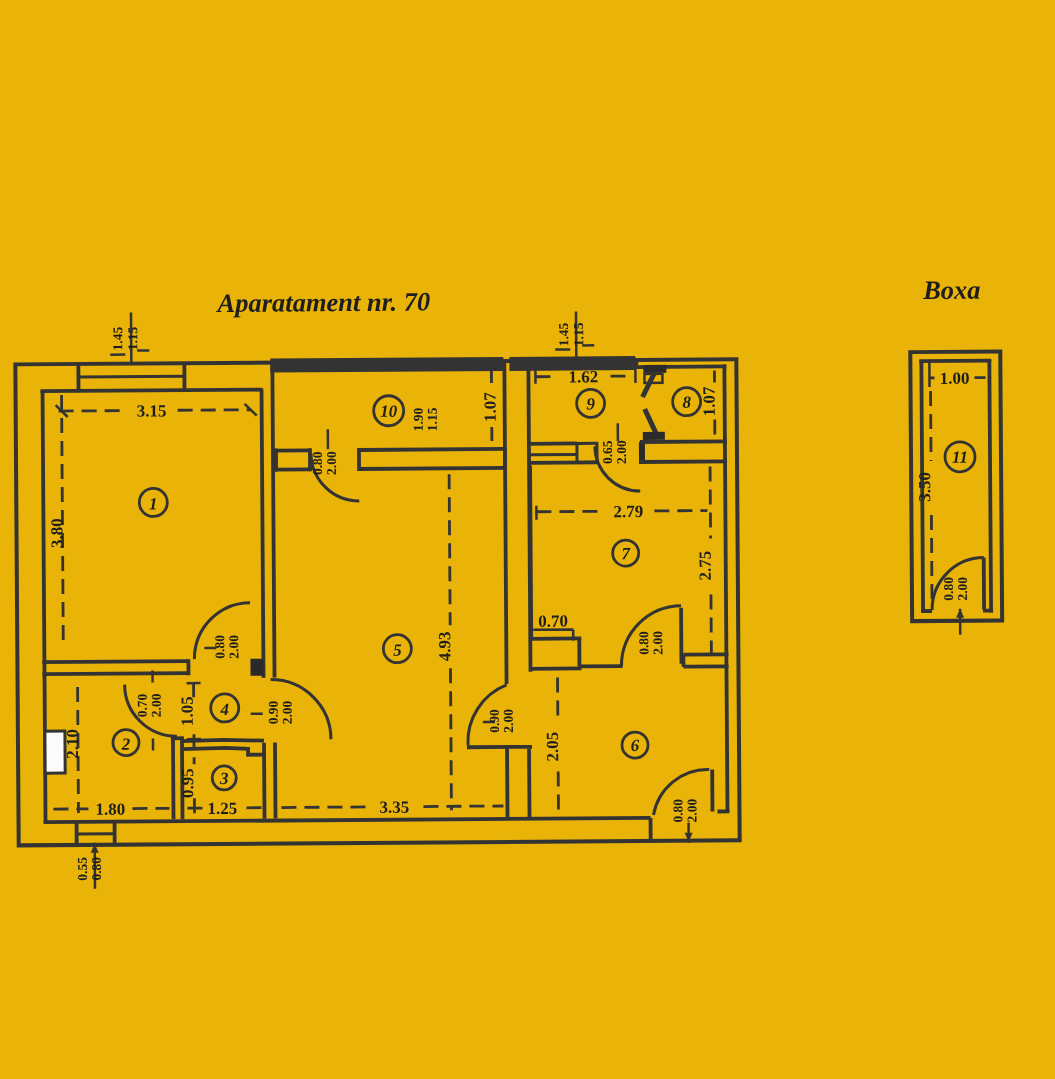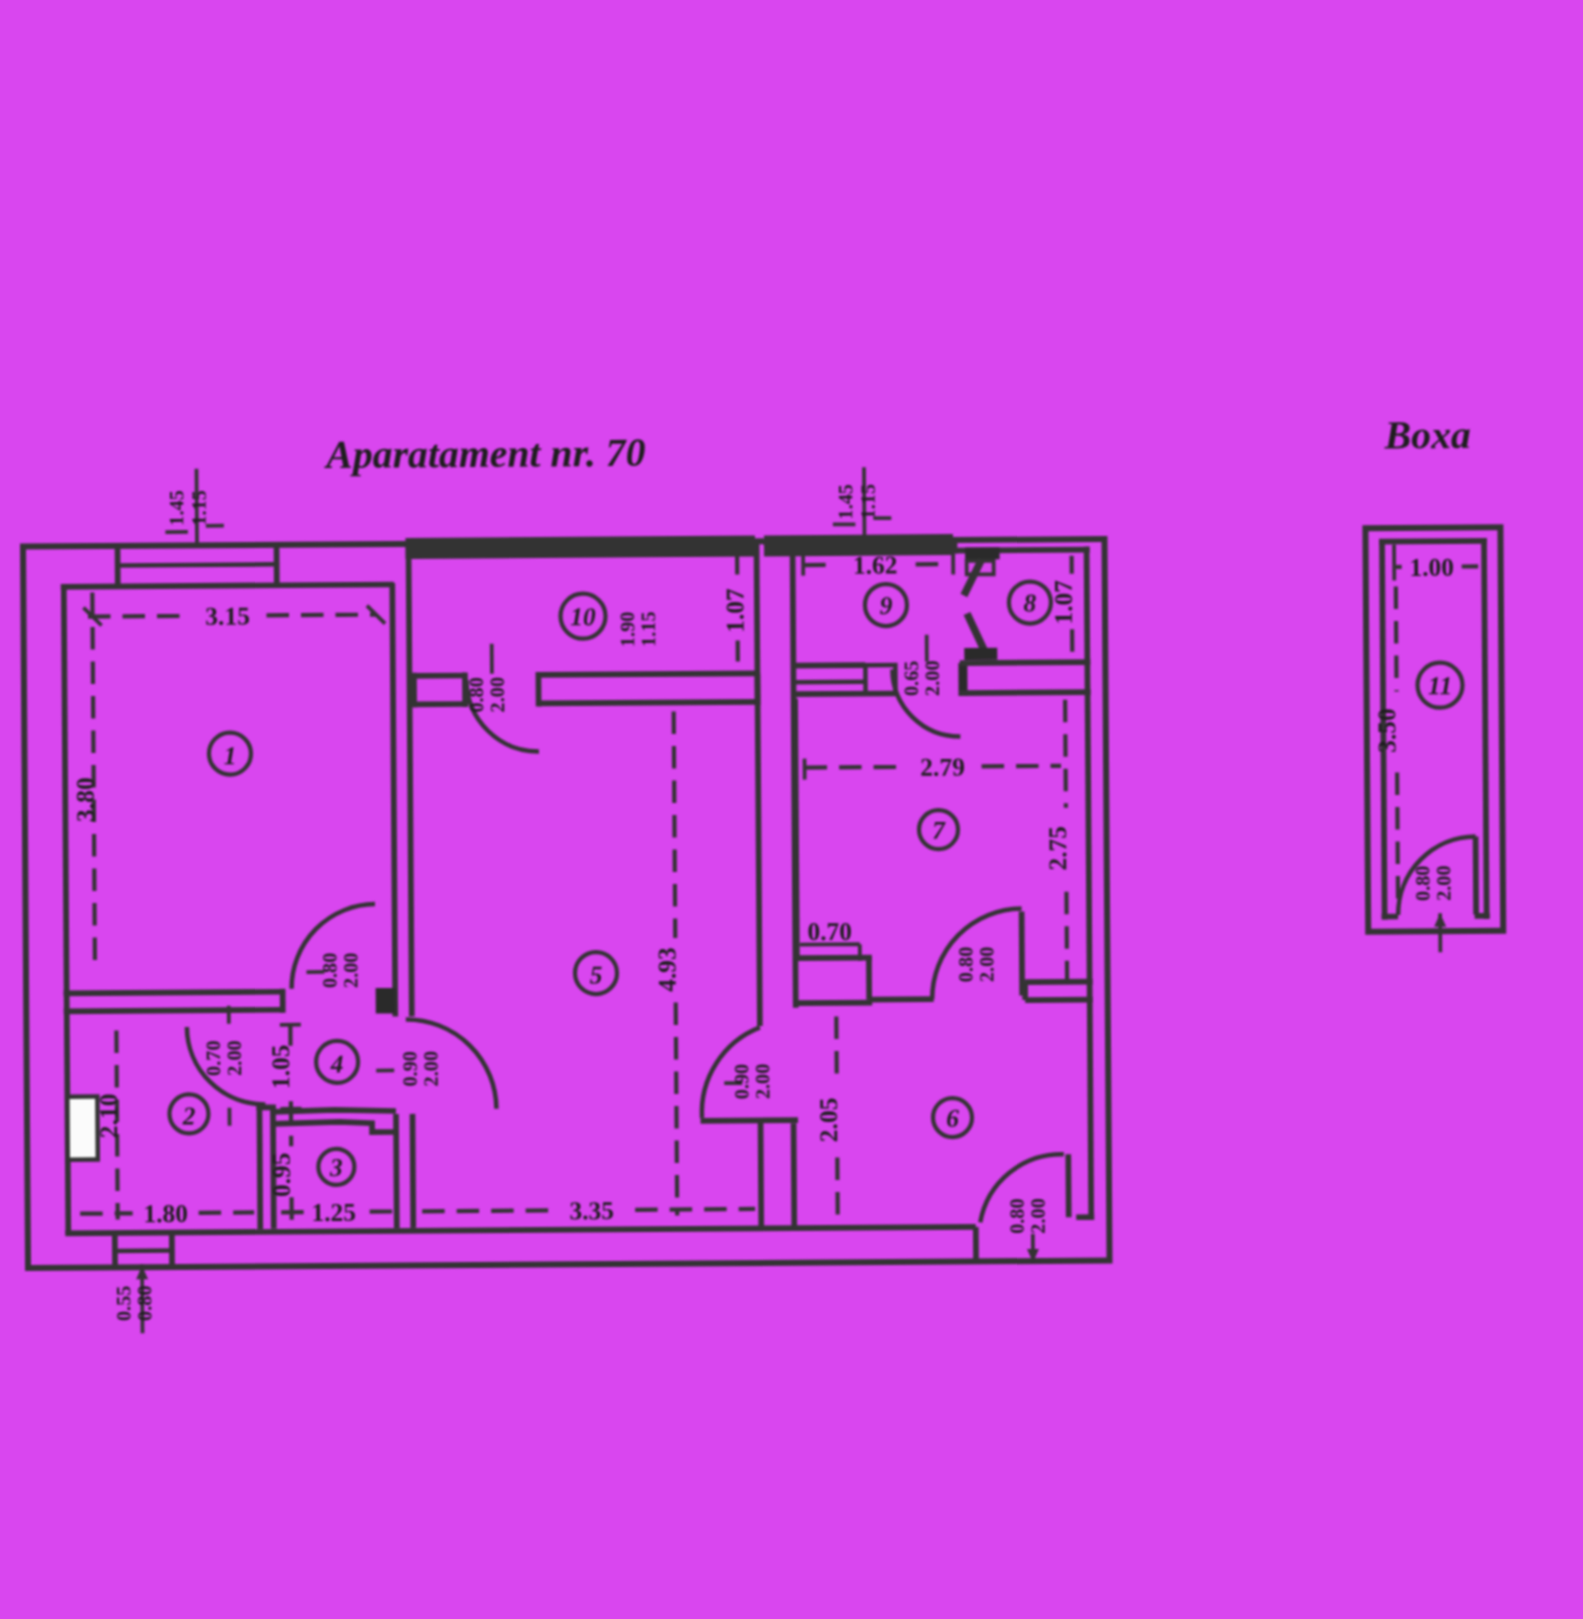--- a/index.html
+++ b/index.html
@@ -1,16 +1,16 @@
 <!DOCTYPE html>
 <html><head>
 <meta charset="utf-8">
 <style>
   html,body{margin:0;padding:0;background:#ffffff;}
-  #page{width:1055px;height:1079px;position:relative;background:#d946ef;overflow:hidden;}
+  #page{width:1055px;height:1079px;position:relative;background:#eab308;overflow:hidden;}
   svg{position:absolute;left:0;top:0;filter:blur(0.55px);}
   text{font-family:"Liberation Serif", serif;fill:#1e1e1e;}
   .dim{font-size:17px;font-weight:bold;}
   .sdim{font-size:13.5px;font-weight:bold;}
   .rn{font-size:17px;font-weight:bold;font-style:italic;}
   .ttl{font-size:26.5px;font-weight:bold;font-style:italic;}
 </style>
 </head>
 <body>
 <div id="page">

